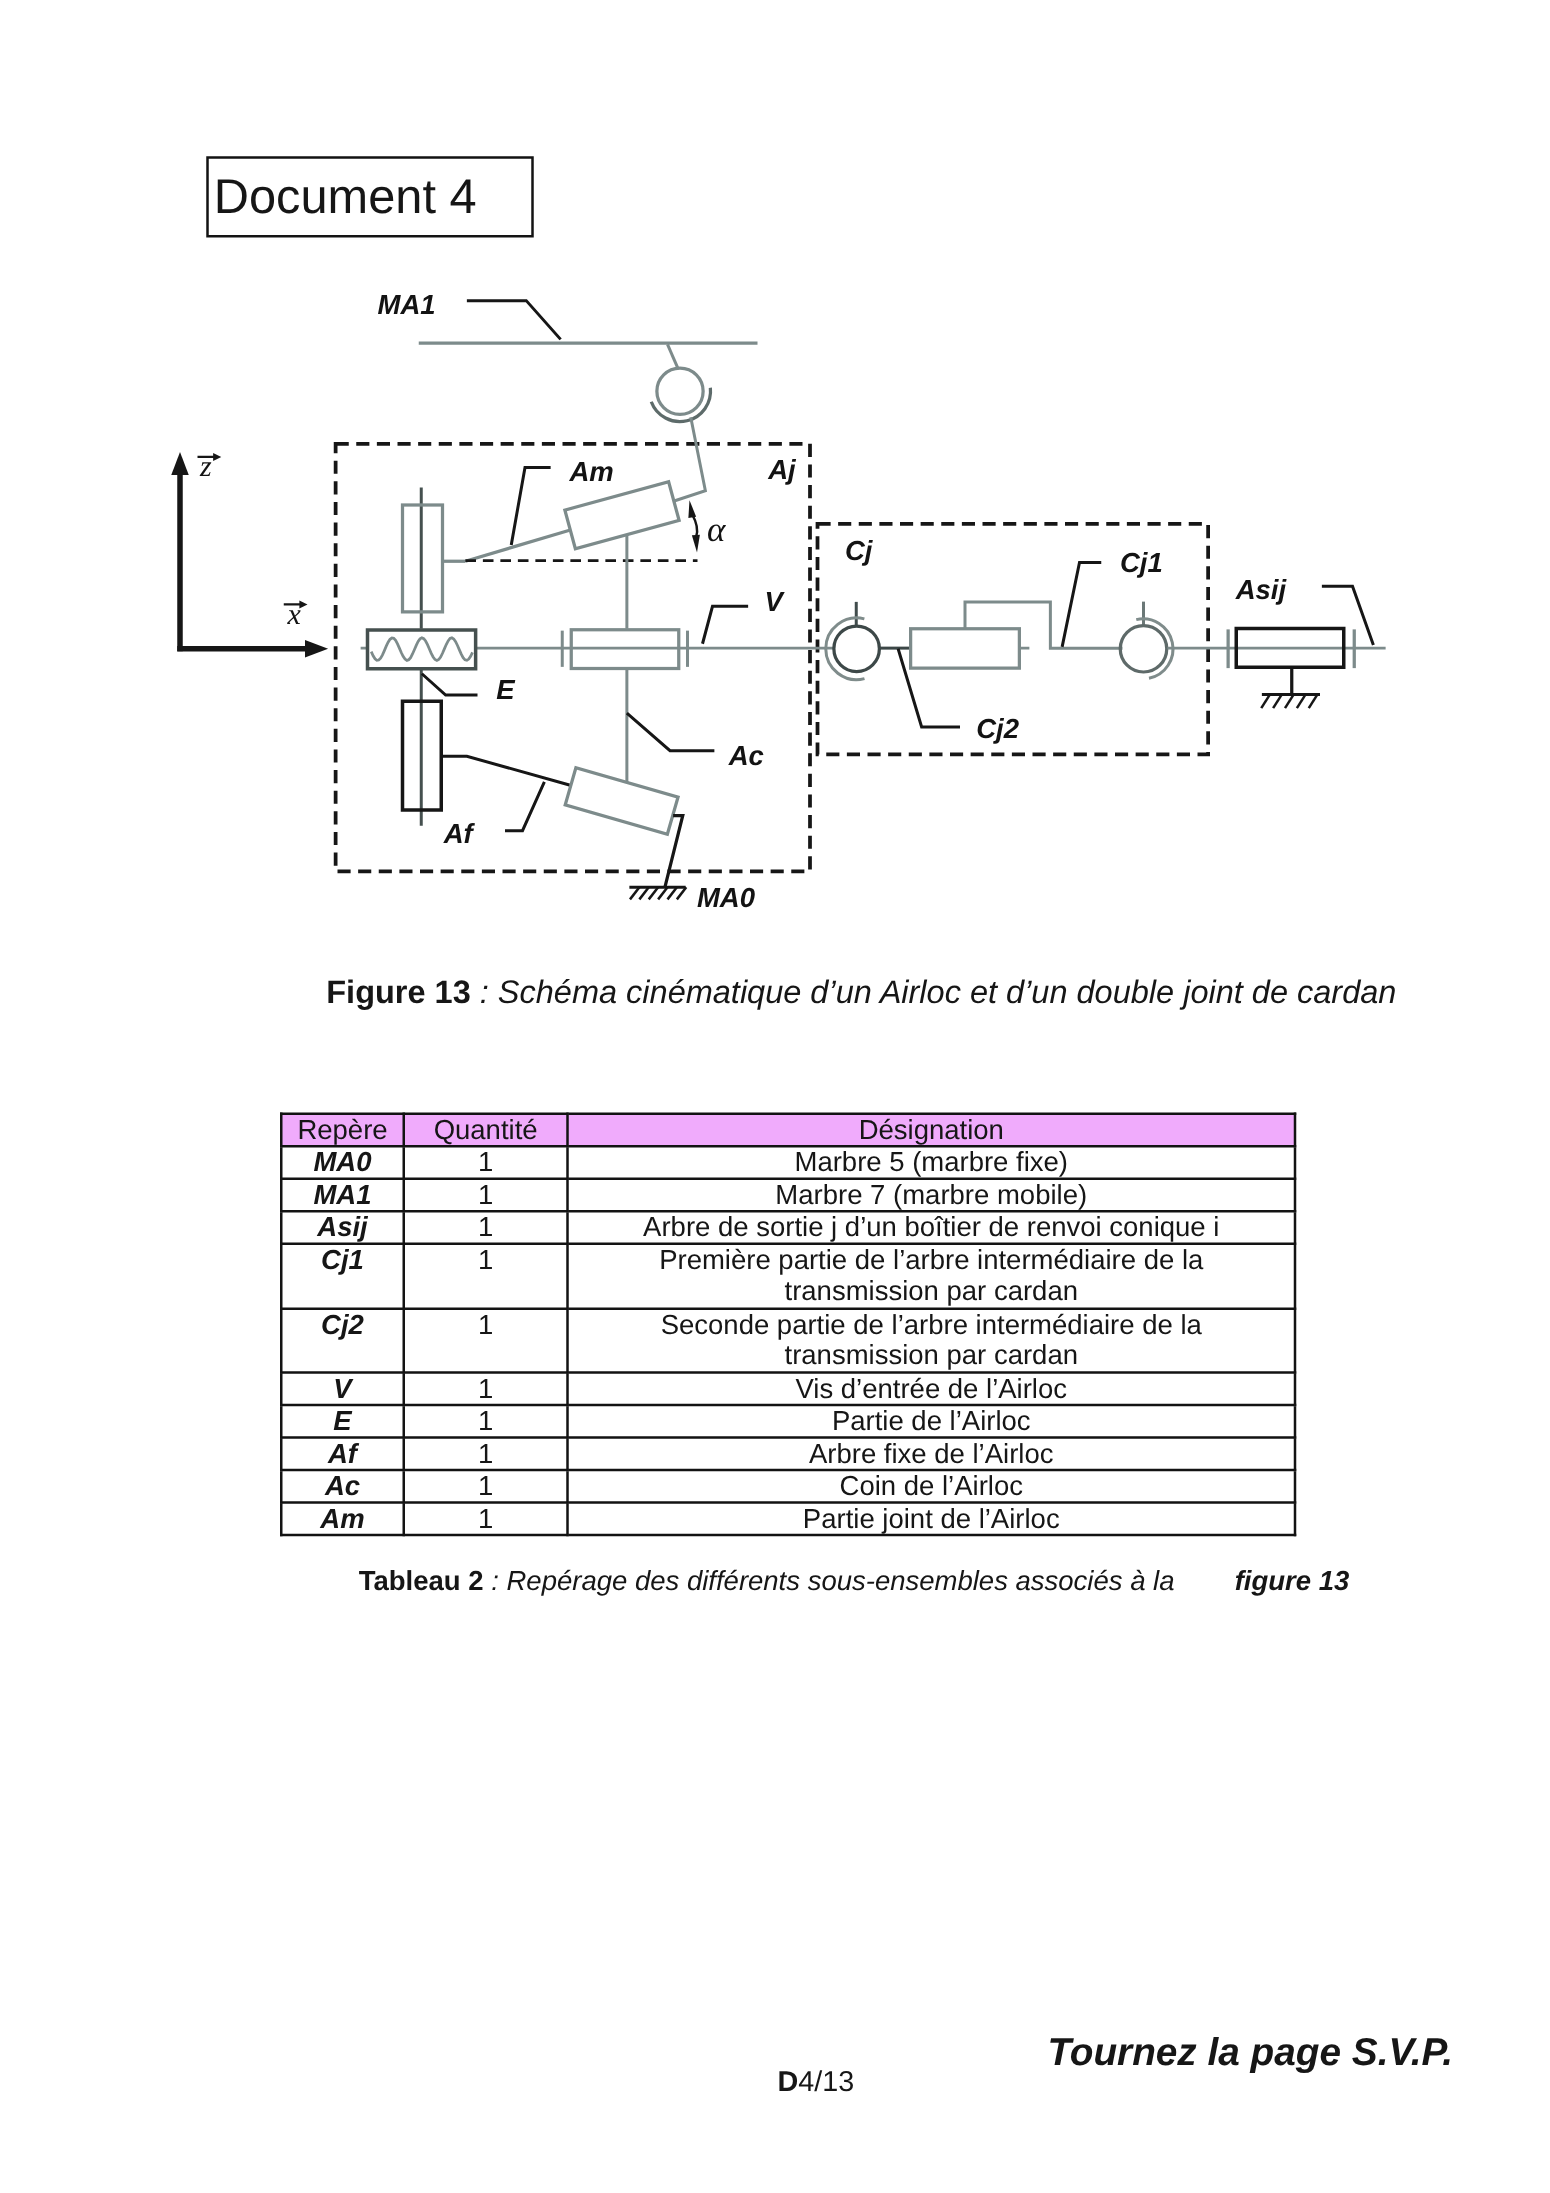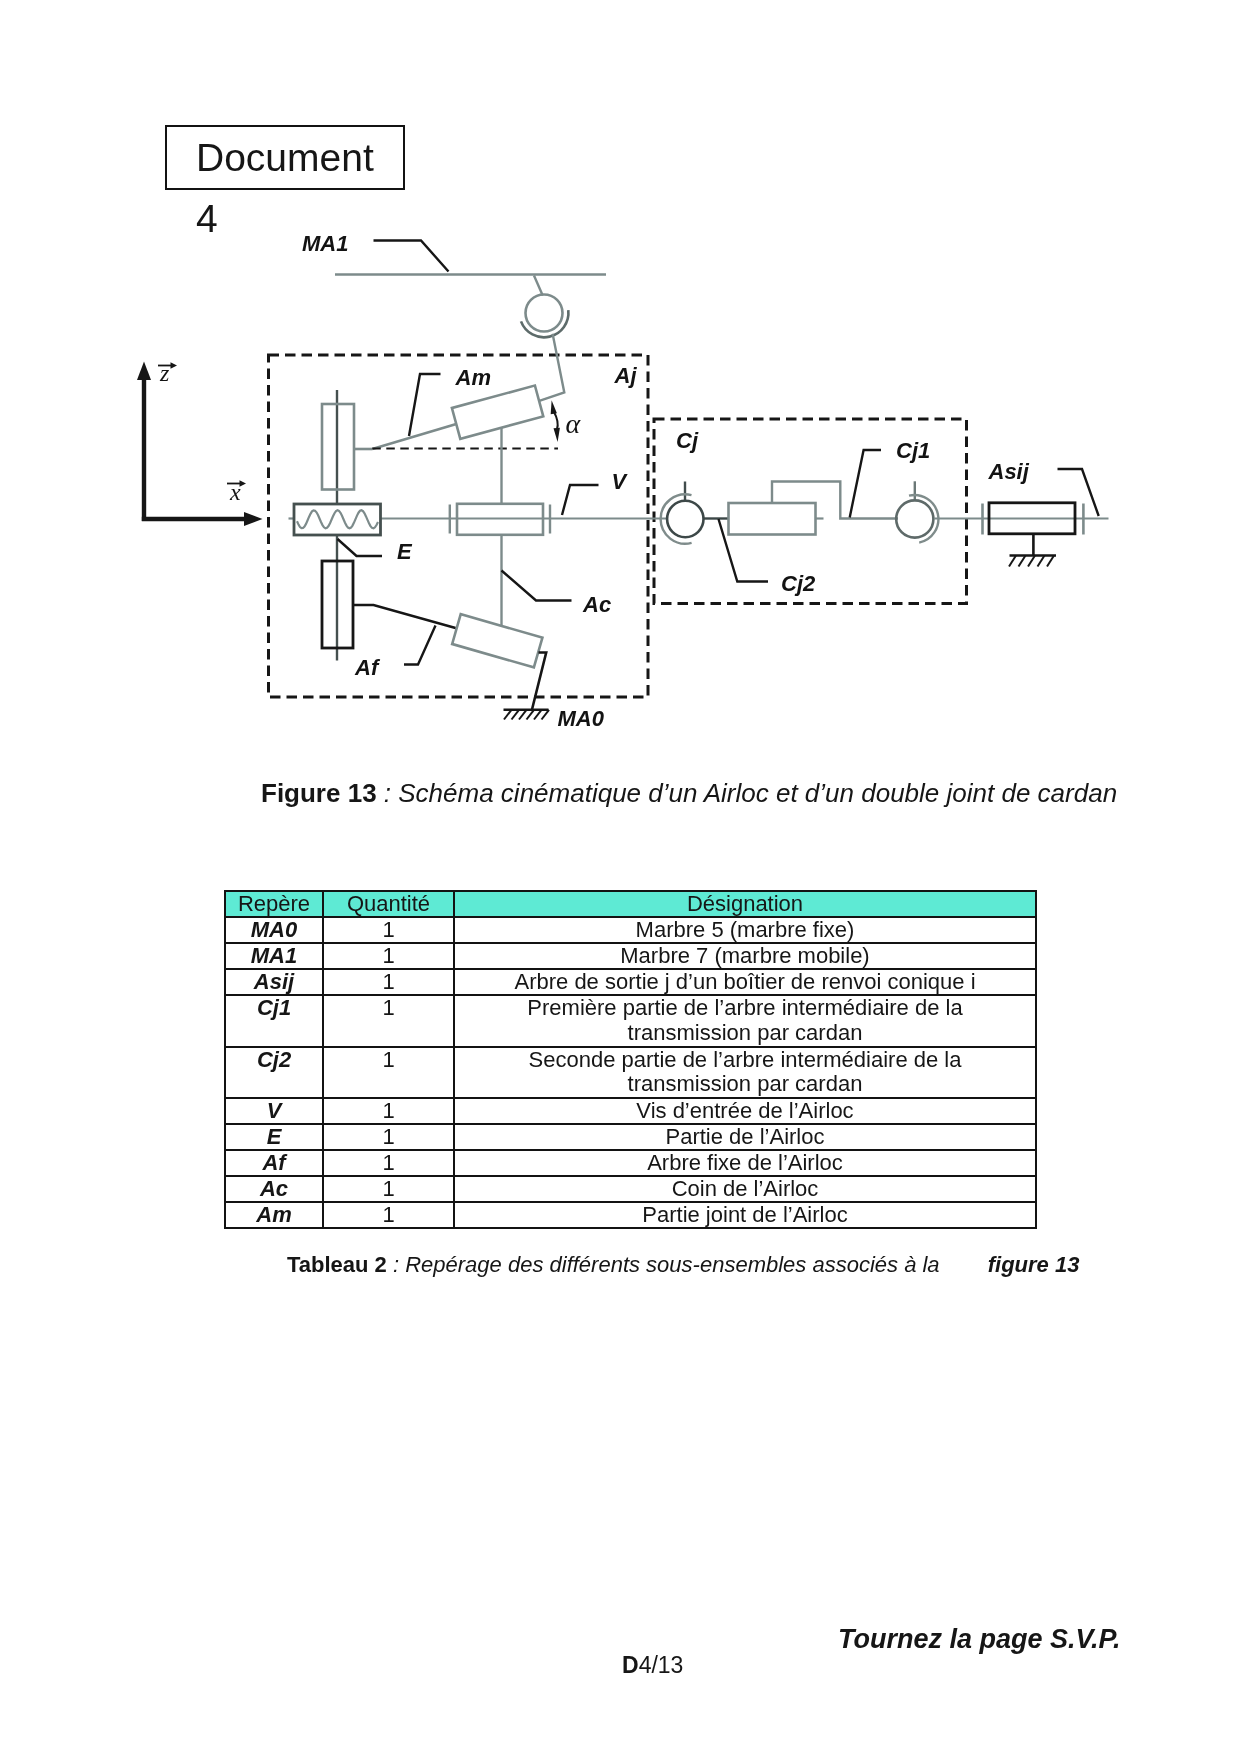--- a/index.html
+++ b/index.html
@@ -1,31 +1,31 @@
 <!DOCTYPE html>
 <html><head>
 <meta charset="utf-8">
 <style>
 html,body{margin:0;padding:0;}
 body{width:1240px;height:1754px;background:#ffffff;position:relative;overflow:hidden;
   font-family:"Liberation Sans",sans-serif;color:#161616;}
 .abs{position:absolute;}
-#docbox{left:165px;top:125px;width:240px;height:65px;box-sizing:border-box;border:2px solid #131313;
-  font-size:39px;line-height:61px;padding-left:29px;}
+#docbox{left:165px;top:125px;width:262px;height:65px;box-sizing:border-box;border:2px solid #131313;
+  font-size:39px;line-height:61px;padding-left:4px;}
 #figcap{left:261px;top:778px;font-size:26px;font-style:italic;white-space:nowrap;}
 #figcap b{font-style:normal;font-weight:bold;}
 #tabcap{left:245px;top:1252px;font-size:22px;font-style:italic;white-space:nowrap;}
 #tabcap b{font-style:normal;font-weight:bold;margin-left:42px;}
 #foot1{left:622px;top:1624px;font-size:23px;margin-top:28px;}
-#foot2{left:838px;top:1624px;font-size:27px;font-weight:bold;font-style:italic;}
+#foot2{left:838px;top:1624px;font-size:31px;font-weight:bold;font-style:italic;}
 table{border-collapse:collapse;table-layout:fixed;}
 #tbl{left:224px;top:890px;}
 #tbl td{border:2px solid #131313;font-size:22px;text-align:center;vertical-align:top;
   padding:0;line-height:23.9px;}
-#tbl .h td{background:#5eead4;line-height:24px;}
+#tbl .h td{background:#f0abfc;line-height:24px;}
 #tbl td.r{font-weight:bold;font-style:italic;}
 #tbl tr.d2 td{line-height:24.9px;}
 </style>
 </head>
 <body>
 <div class="abs" id="docbox">Document 4</div>
 
 <svg class="abs" style="left:0;top:0" width="1240" height="770" viewBox="0 0 1240 770">
 <g fill="none" stroke-linejoin="miter">
 

